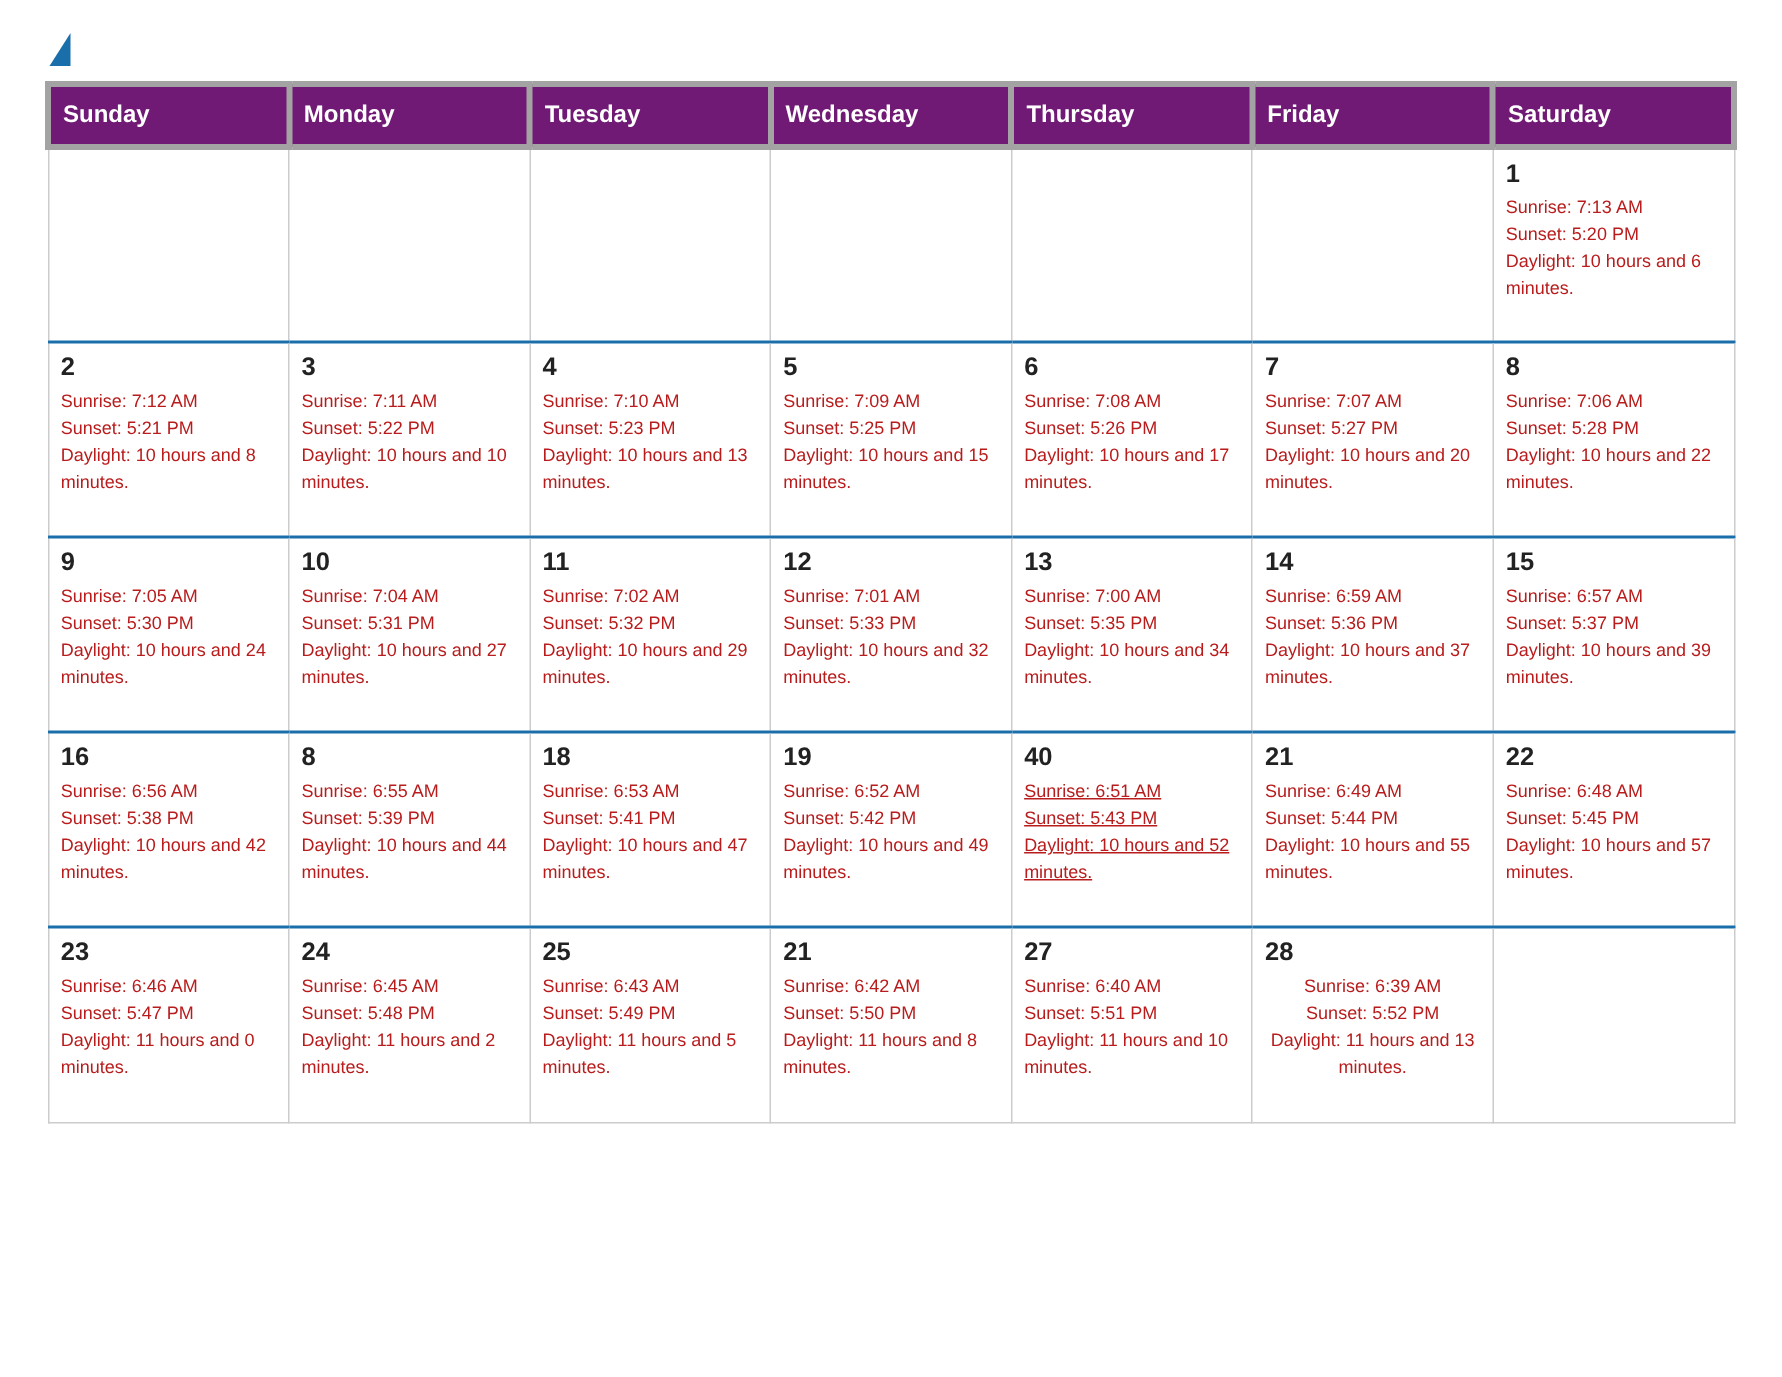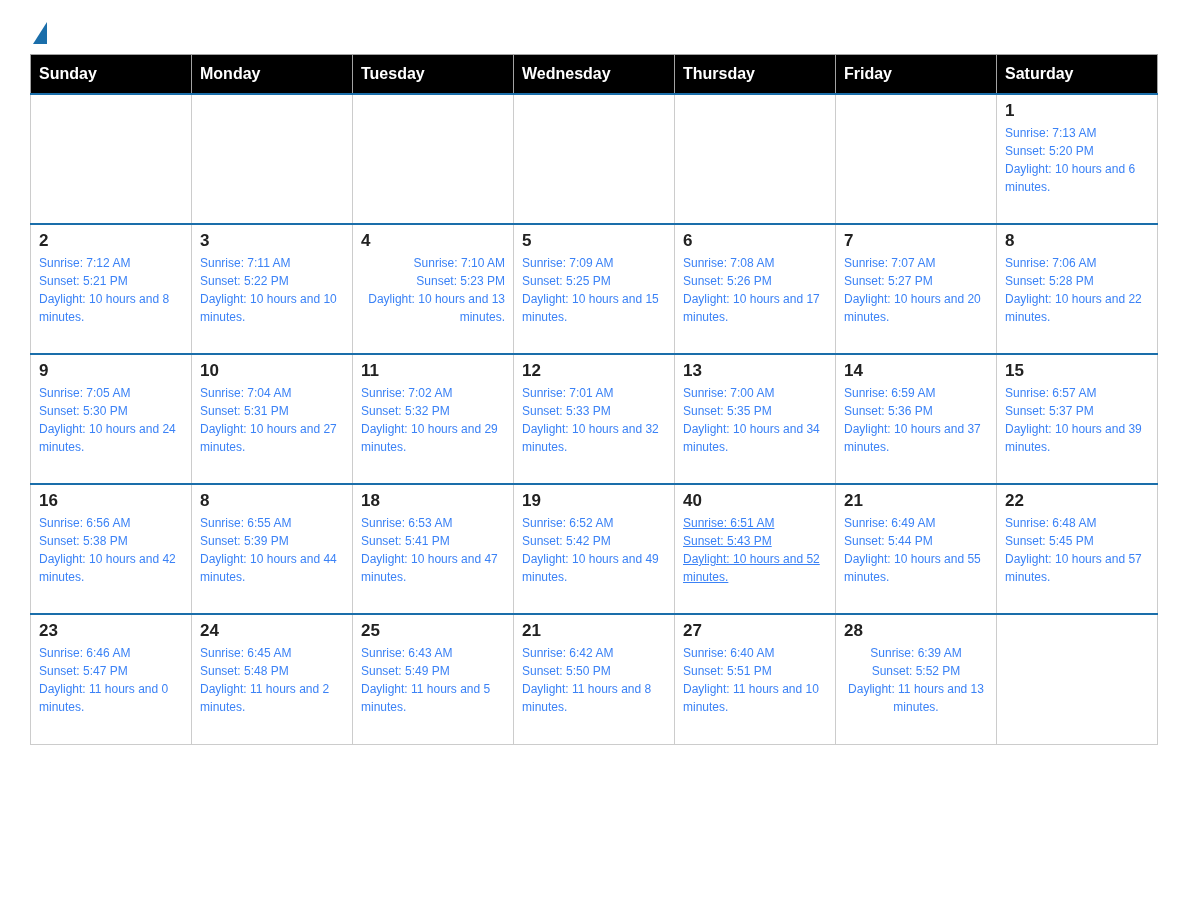--- a/index.html
+++ b/index.html
@@ -57,46 +57,46 @@
     .location-subtitle {
       font-size: 20px;
       color: #444;
     }
     .calendar-table {
       width: 100%;
       border-collapse: collapse;
       margin-top: 8px;
     }
     .calendar-table th {
-      background-color: #000000;
+      background-color: #701a75;
       color: #fff;
       font-size: 16px;
       font-weight: bold;
       padding: 10px 8px;
       text-align: left;
-      border: 1px solid #a3a3a3;
+      border: 4px solid #a3a3a3;
     }
     .calendar-table td {
       border: 1px solid #ccc;
       vertical-align: top;
       padding: 6px 8px;
       width: calc(100% / 7);
       min-height: 110px;
       height: 130px;
     }
     .day-number {
       font-size: 17px;
       font-weight: bold;
       color: #222;
       display: block;
       margin-bottom: 3px;
     }
     .day-info {
       font-size: 12px;
-      color: #3b82f6;
+      color: #b91c1c;
       line-height: 1.5;
     }
     .empty-cell {
       background: #fff;
     }
     .week-row td {
       border-top: 2px solid #1a6eaa;
     }
   </style>
 </head>
@@ -151,21 +151,21 @@
 Daylight: 10 hours and 8 minutes.</div>
         </td>
         <td>
           <span class="day-number">3</span>
           <div class="day-info" style="white-space: pre-line;">Sunrise: 7:11 AM
 Sunset: 5:22 PM
 Daylight: 10 hours and 10 minutes.</div>
         </td>
         <td>
           <span class="day-number">4</span>
-          <div class="day-info" style="white-space: pre-line; text-align: right;">Sunrise: 7:10 AM
+          <div class="day-info" style="white-space: pre-line;">Sunrise: 7:10 AM
 Sunset: 5:23 PM
 Daylight: 10 hours and 13 minutes.</div>
         </td>
         <td>
           <span class="day-number">5</span>
           <div class="day-info" style="white-space: pre-line;">Sunrise: 7:09 AM
 Sunset: 5:25 PM
 Daylight: 10 hours and 15 minutes.</div>
         </td>
         <td>

